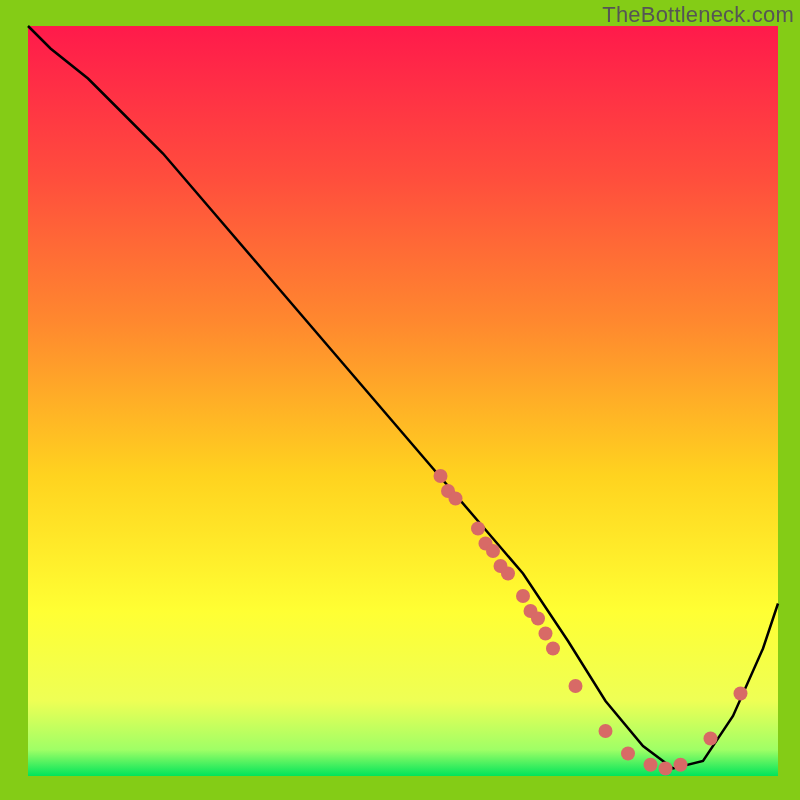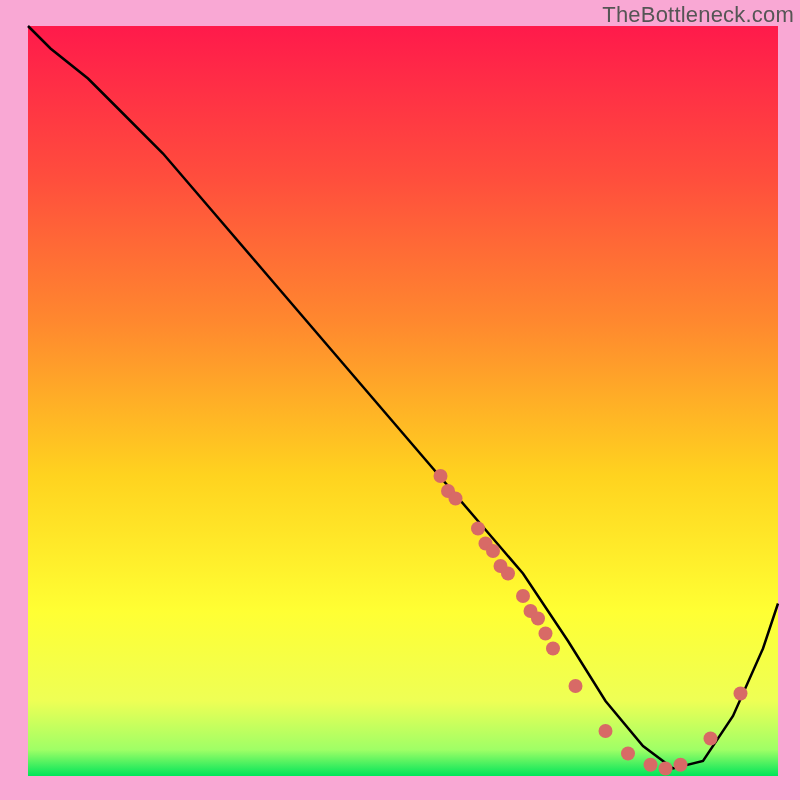--- a/index.html
+++ b/index.html
@@ -8,21 +8,21 @@
     width: 800px;
     height: 800px;
     background: #000000;
     overflow: hidden;
     font-family: Arial, Helvetica, sans-serif;
   }
   .outer {
     position: relative;
     width: 800px;
     height: 800px;
-    background: #f9a8d4;
+    background: #84cc16;
   }
   .watermark {
     position: absolute;
     top: 2px;
     right: 6px;
     color: #555555;
     font-size: 22px;
     font-weight: 500;
     letter-spacing: 0.2px;
     z-index: 3;

